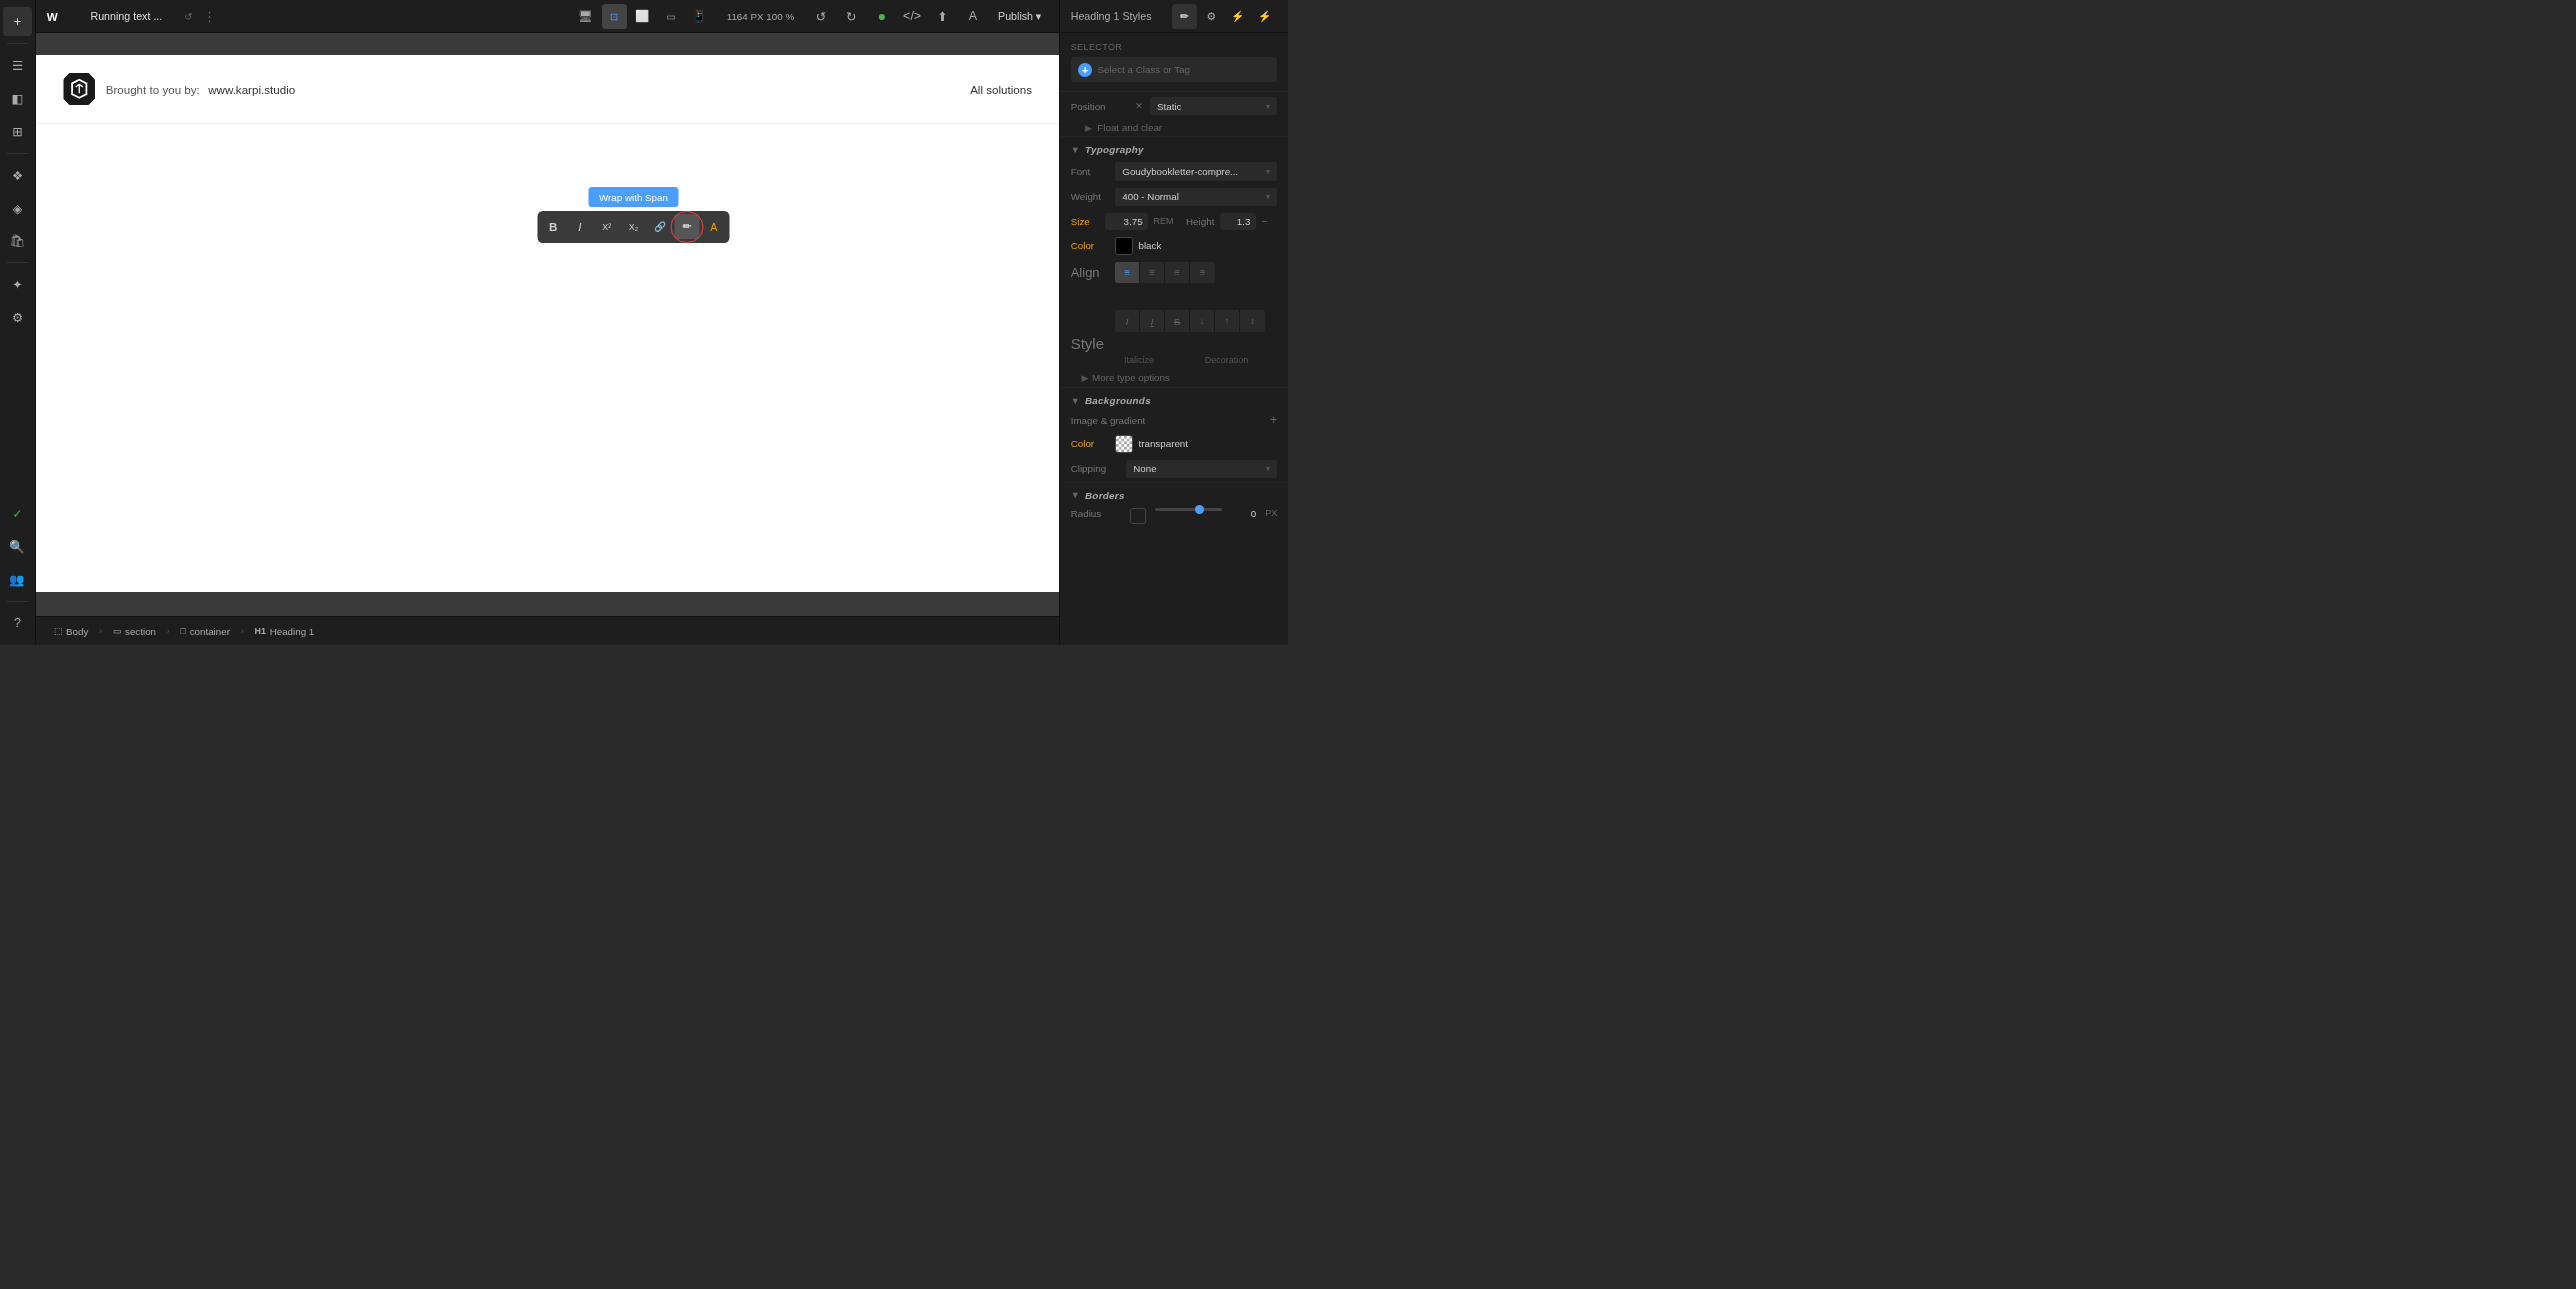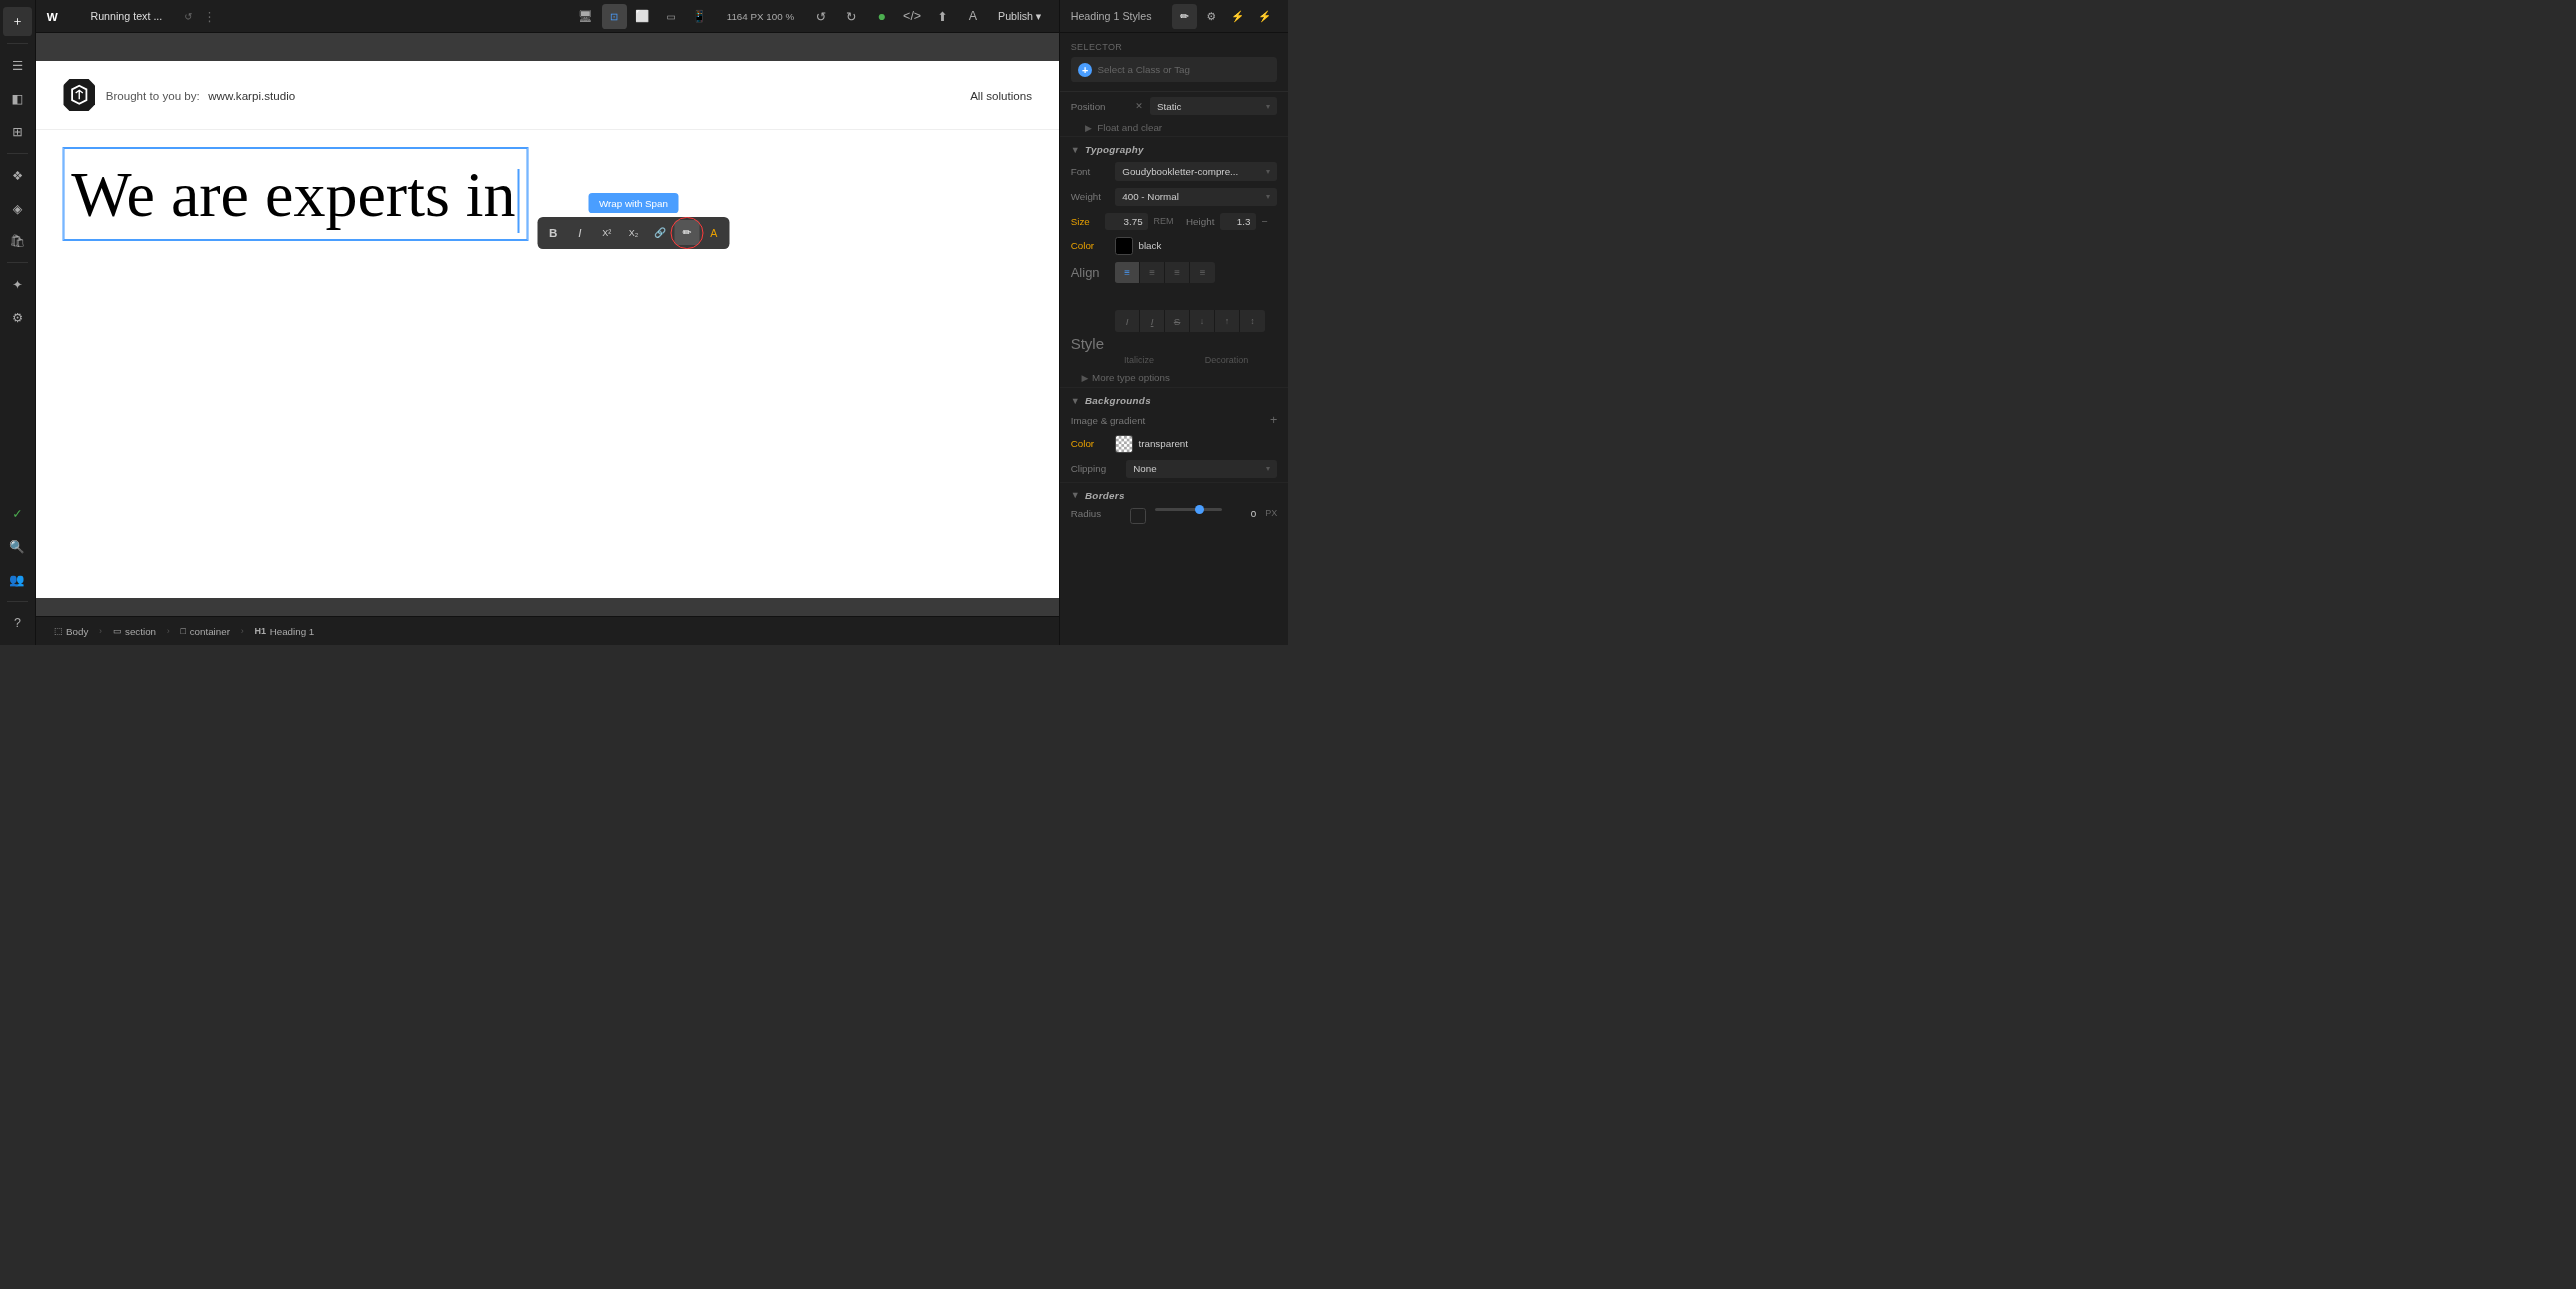--- a/index.html
+++ b/index.html
@@ -118,21 +118,21 @@
 
     
     .canvas-container {
       flex: 1;
       background: #3a3a3a;
       position: relative;
       overflow: hidden;
     }
     .canvas-page {
       position: absolute;
-      top: 28px;
+      top: 22px;
       left: 50%;
       transform: translateX(-50%);
       width: 1041px;
       background: #fff;
       min-height: 537px;
     }
 
     
     .page-header {
       display: flex;
@@ -790,25 +790,20 @@
               <em>I</em>
             </div>
           <div class="format-btn" style="font-size:9px;">X²</div>
           <div class="format-btn" style="font-size:9px;">X₂</div>
           <div class="format-btn" style="font-size:9.8px;">🔗</div>
           <div class="format-btn active" style="font-size:10.7px;">✏</div>
           <div class="format-btn" style="font-size:10.7px; color:#e8a000;">A</div>
         </div>
       </div>
 
-      <div class="heading-section">
-        <h1 class="heading-text h1-selected-outline">
-          <span>We are experts in</span><span class="heading-cursor"></span>
-        </h1>
-      </div>
 
 
     </div>
 
     <div class="breadcrumb">
       <div class="breadcrumb-item">
         <span class="breadcrumb-icon">⬚</span>
         <span>Body</span>
       </div>
       <span class="breadcrumb-sep">›</span>

